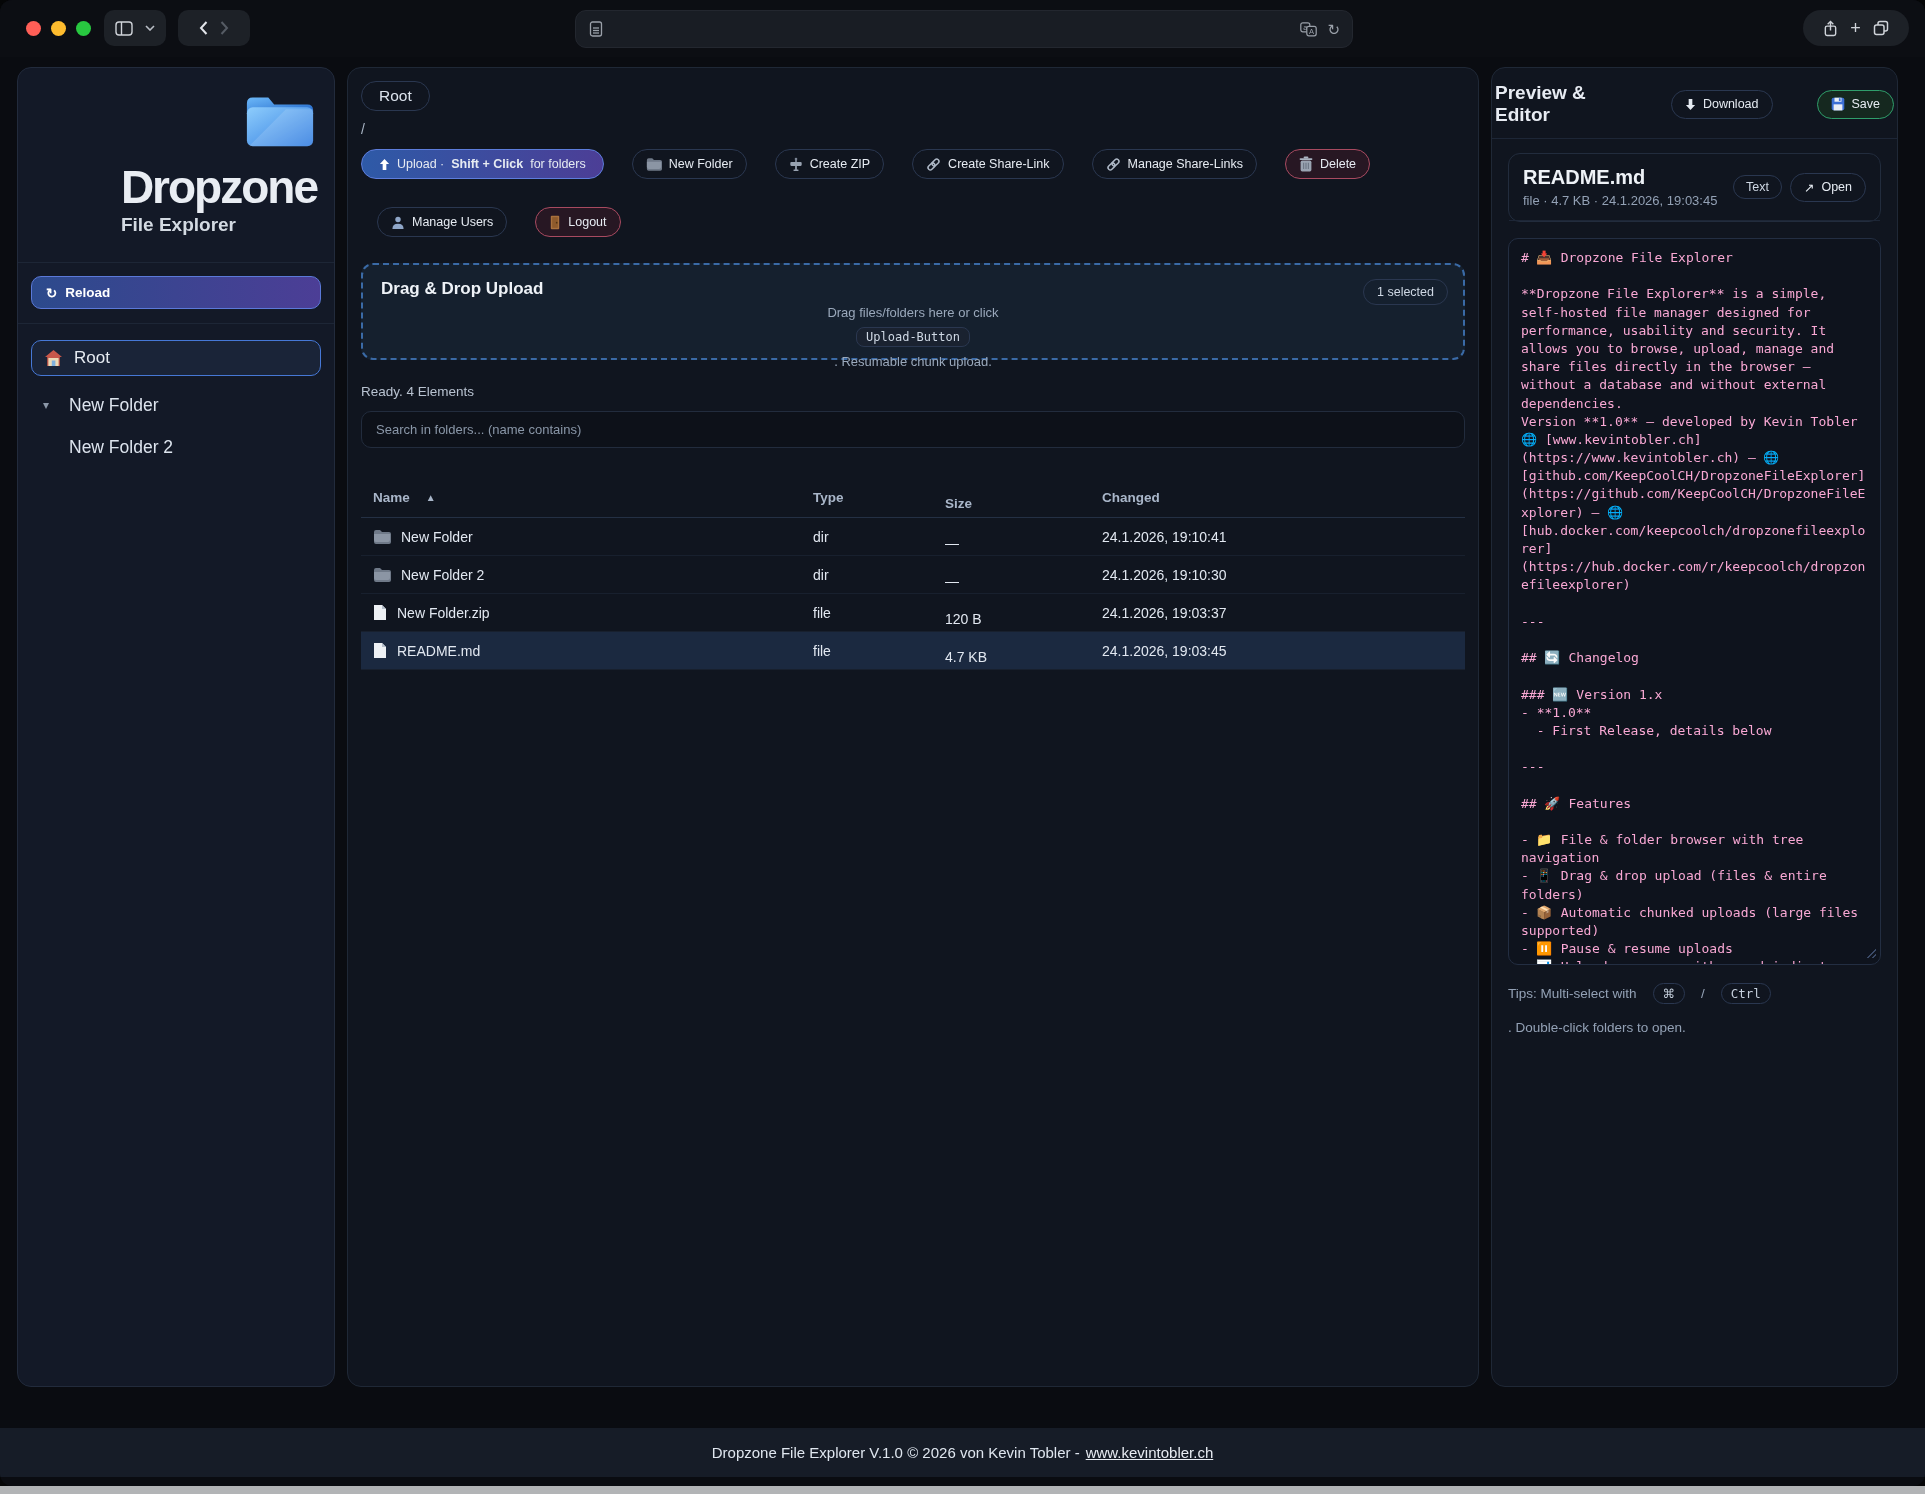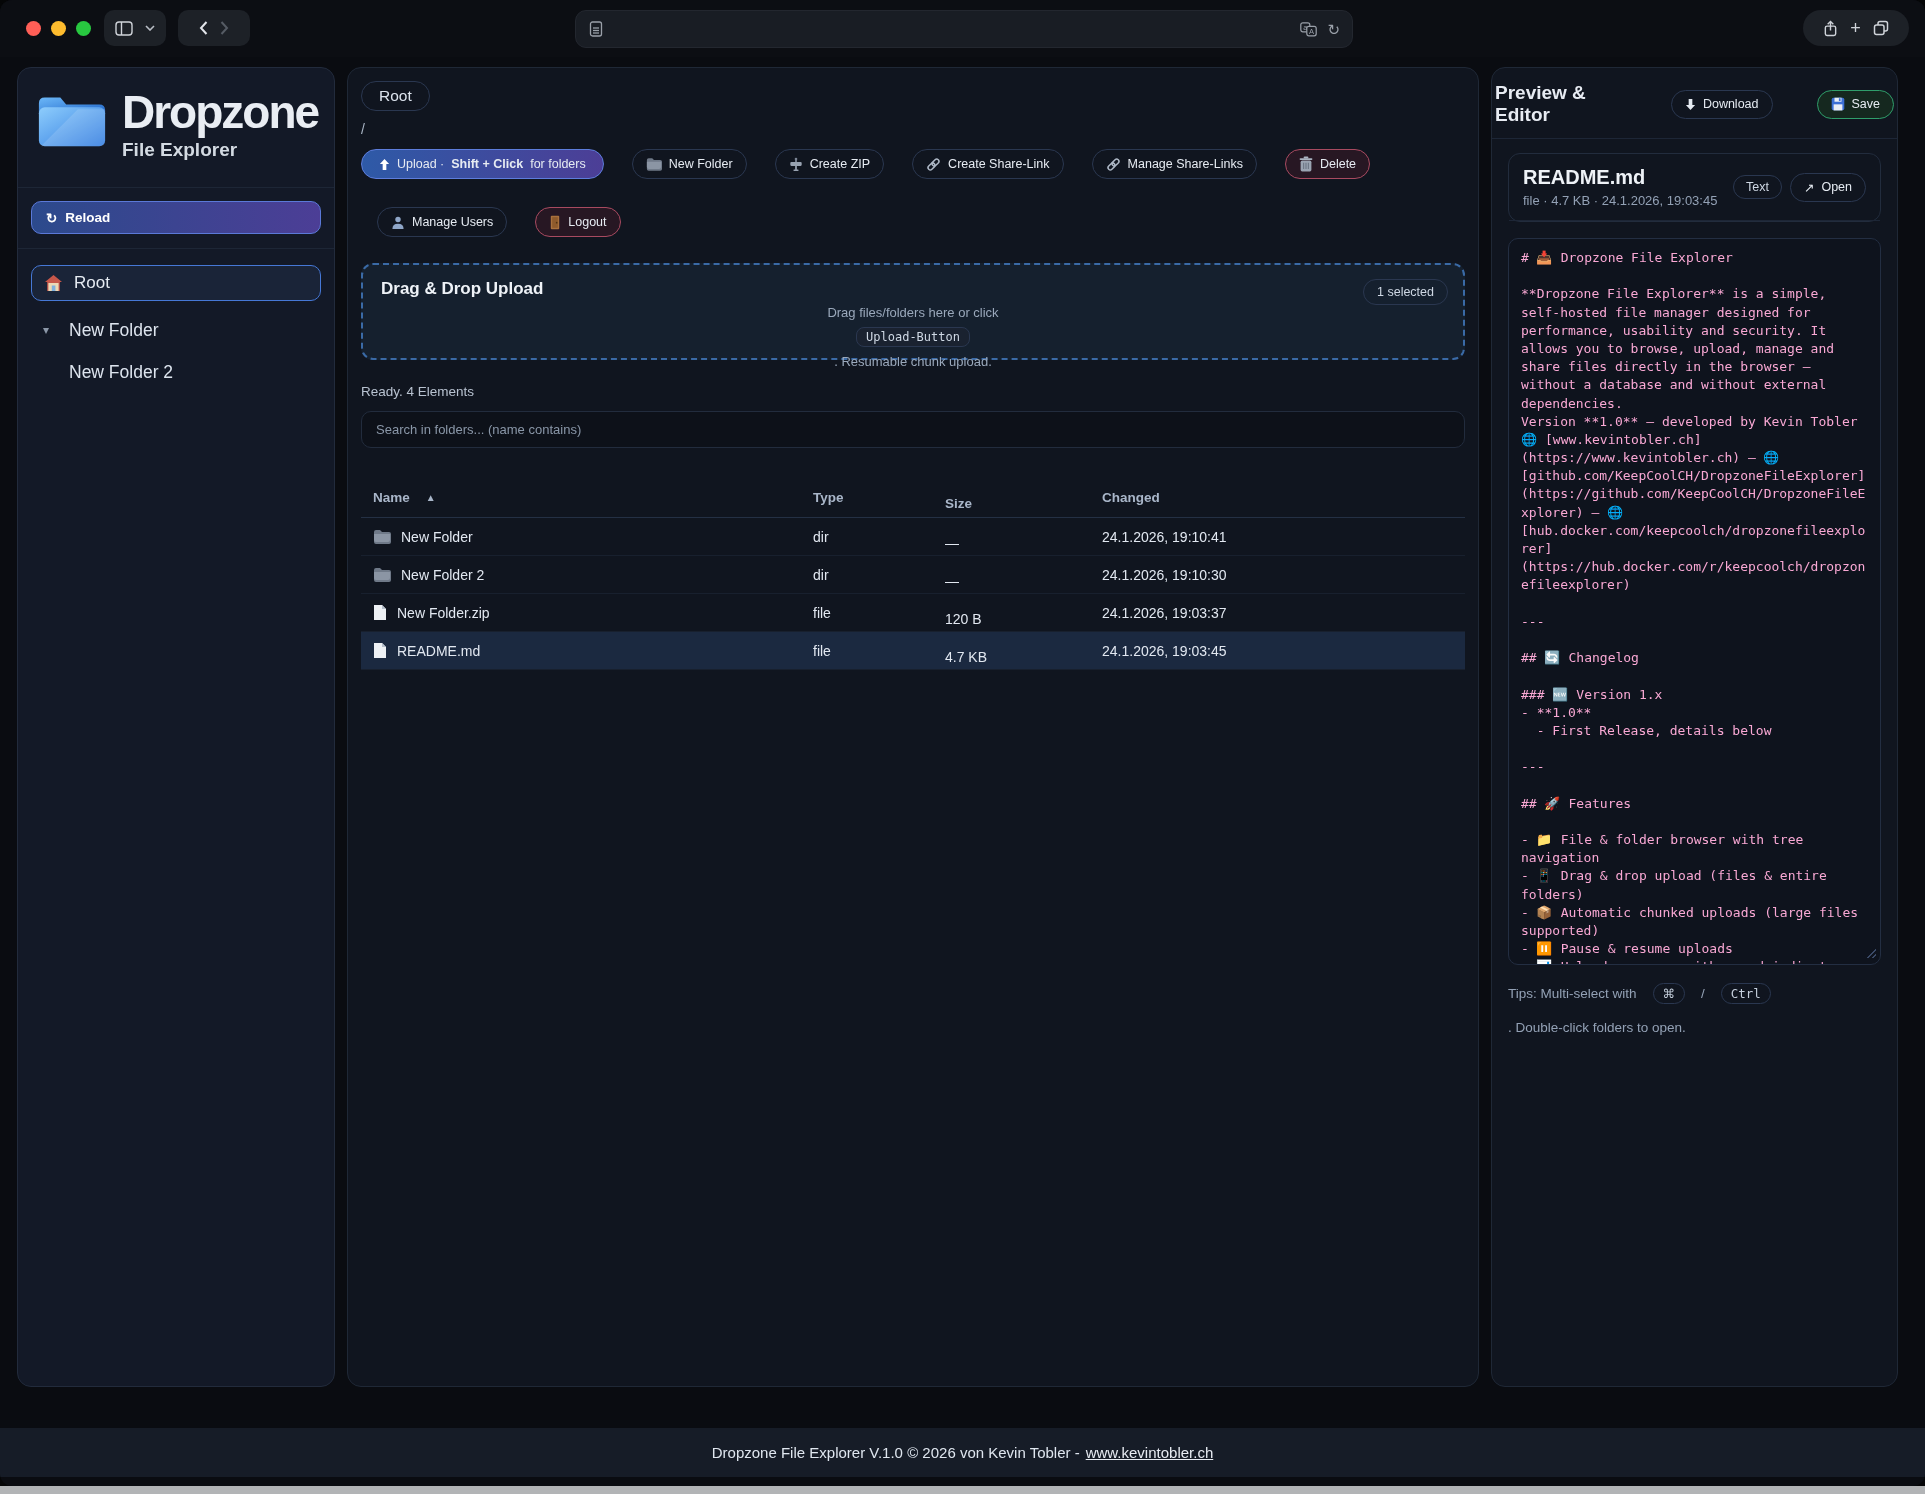--- a/index.html
+++ b/index.html
@@ -27,21 +27,21 @@
   .glyph{color:#9aa0a9;font-size:15px;line-height:1;}
   .glyph.big{font-size:18px;color:#cfd3d9;}
 
   
   .card{position:absolute;top:67px;height:1320px;border-radius:14px;}
   .sidebar{left:17px;width:318px;background:#131927;border:1px solid #222b3c;padding:0 13px;}
   .main{left:347px;width:1132px;background:#10151f;border:1px solid #1f2836;padding:0 13px;}
   .preview{left:1491px;width:407px;background:#10151f;border:1px solid #1f2836;}
 
   
-  .logo-row{display:flex;align-items:flex-start;gap:13px;margin:21px 4px 0;}
+  .logo-row{display:flex;align-items:flex-end;gap:13px;margin:21px 4px 0;flex-direction:column;}
   .logo-title{font-size:46px;font-weight:800;letter-spacing:-2px;color:#e9edf3;line-height:1;}
   .logo-sub{font-size:19px;font-weight:600;color:#d3dae2;margin-top:4px;}
   .side-div{height:1px;background:#1d2636;margin:26px -13px 0;}
   .reload-btn{margin-top:13px;height:33px;border-radius:10px;border:1px solid #5b79d8;
       background:linear-gradient(90deg,#2c4a8c,#4c3e96);display:flex;align-items:center;
       padding:0 14px;gap:8px;font-size:13.5px;font-weight:bold;color:#fff;cursor:pointer;}
   .tree{margin-top:16px;}
   .tree-root{height:36px;border:1.5px solid #4678d6;background:#1a2438;border-radius:10px;
       display:flex;align-items:center;gap:12px;padding:0 13px;font-size:17px;color:#e6ebf2;cursor:pointer;}
   .tree-item{display:flex;align-items:center;font-size:17.5px;color:#dde4ee;height:42px;cursor:pointer;}

